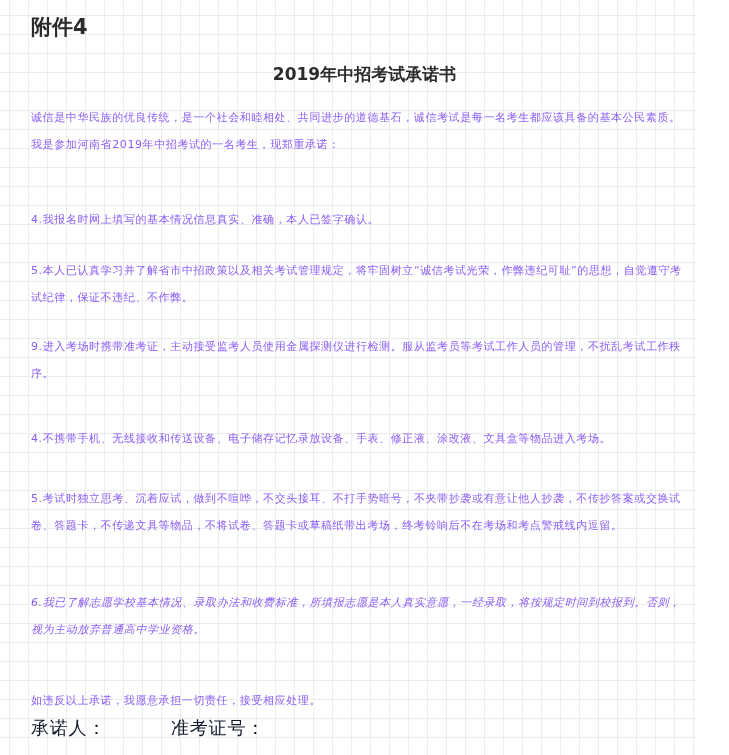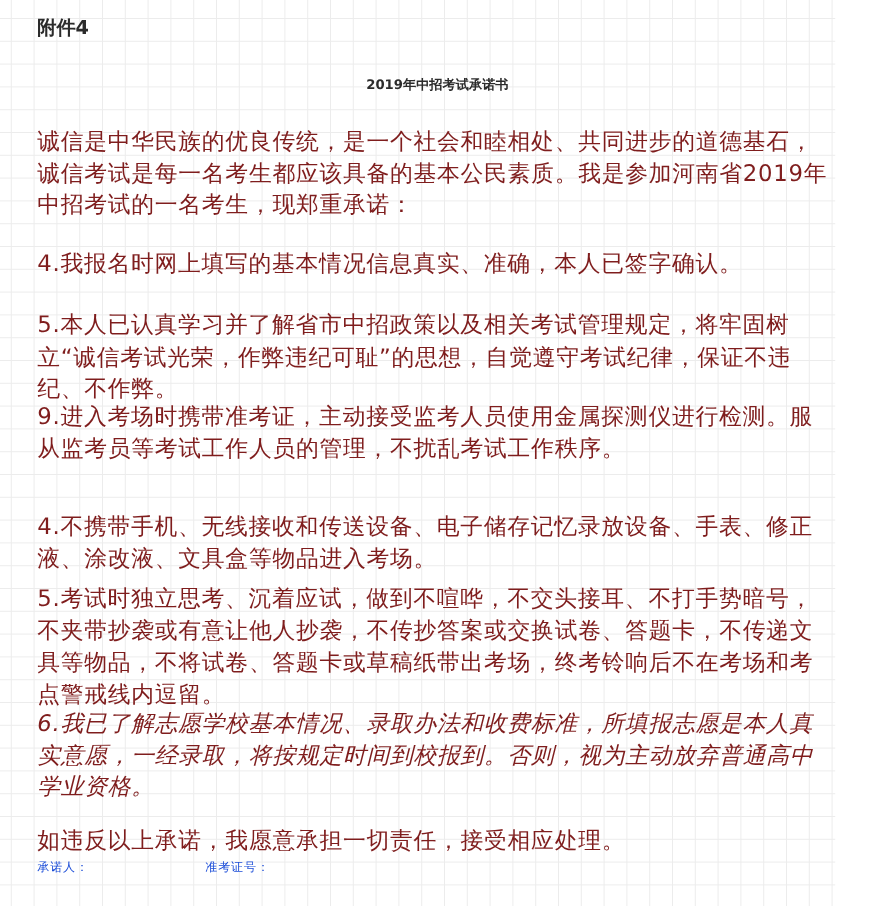--- a/index.html
+++ b/index.html
@@ -33,51 +33,51 @@
       left: 0;
       top: 0;
       width: 729px;
       height: 755px;
       z-index: 1;
     }
     .attachment-label {
       position: absolute;
       left: 31px;
       top: 13px;
-      font-size: 16px;
+      font-size: 21px;
       font-weight: bold;
       color: #2b2b2b;
       letter-spacing: 0px;
     }
     .doc-title {
       position: absolute;
       left: 0;
       width: 729px;
       top: 63px;
       text-align: center;
-      font-size: 11px;
+      font-size: 17px;
       font-weight: bold;
       color: #2b2b2b;
     }
     .para {
       position: absolute;
       left: 31px;
       width: 660px;
-      font-size: 19px;
+      font-size: 11px;
       line-height: 26.5px;
-      color: #7f1d1d;
+      color: #8b5cf6;
       letter-spacing: 0.6px;
       margin: 0;
     }
     .sign-row {
       position: absolute;
       left: 31px;
       top: 716px;
-      font-size: 10px;
-      color: #1d4ed8;
+      font-size: 18px;
+      color: #0f172a;
       letter-spacing: 0.8px;
       width: 660px;
     }
     .sign-row .field {
       display: inline-block;
     }
     .sign-row .signer {
       width: 140px;
     }
   </style>

